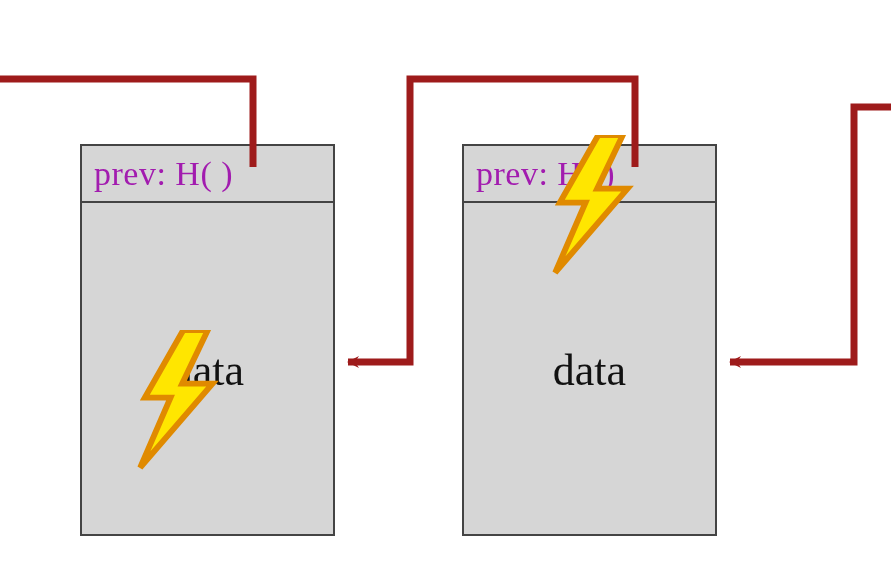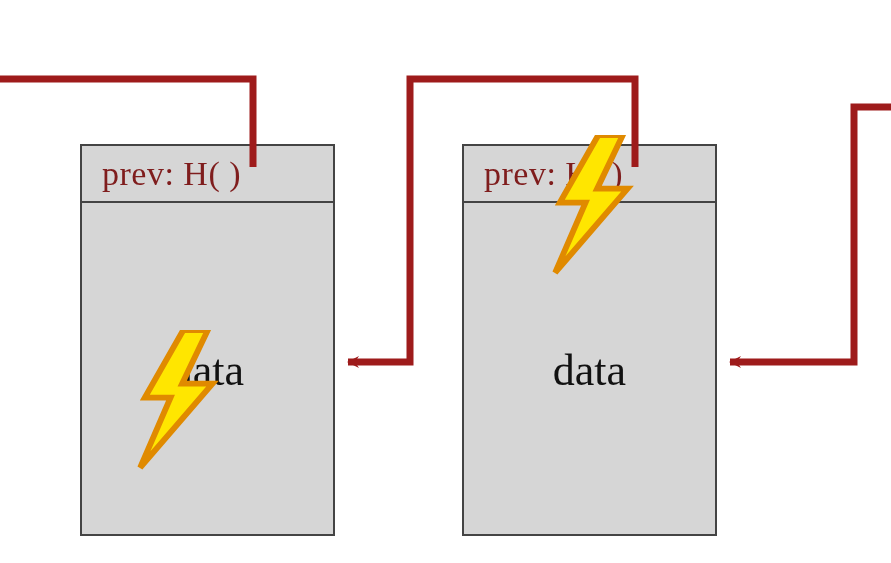--- a/index.html
+++ b/index.html
@@ -16,23 +16,23 @@
     position: absolute;
     border: 2px solid #444444;
     background: #d6d6d6;
     box-sizing: border-box;
   }
   .block-header {
     height: 55px;
     border-bottom: 2px solid #444444;
     display: flex;
     align-items: center;
-    padding-left: 20px;
+    padding-left: 12px;
     font-size: 34px;
-    color: #7f1d1d;
+    color: #a21caf;
     letter-spacing: 0.5px;
   }
   .block-body {
     display: flex;
     align-items: center;
     justify-content: center;
     font-size: 44px;
     color: #111;
   }
   svg.wires {

